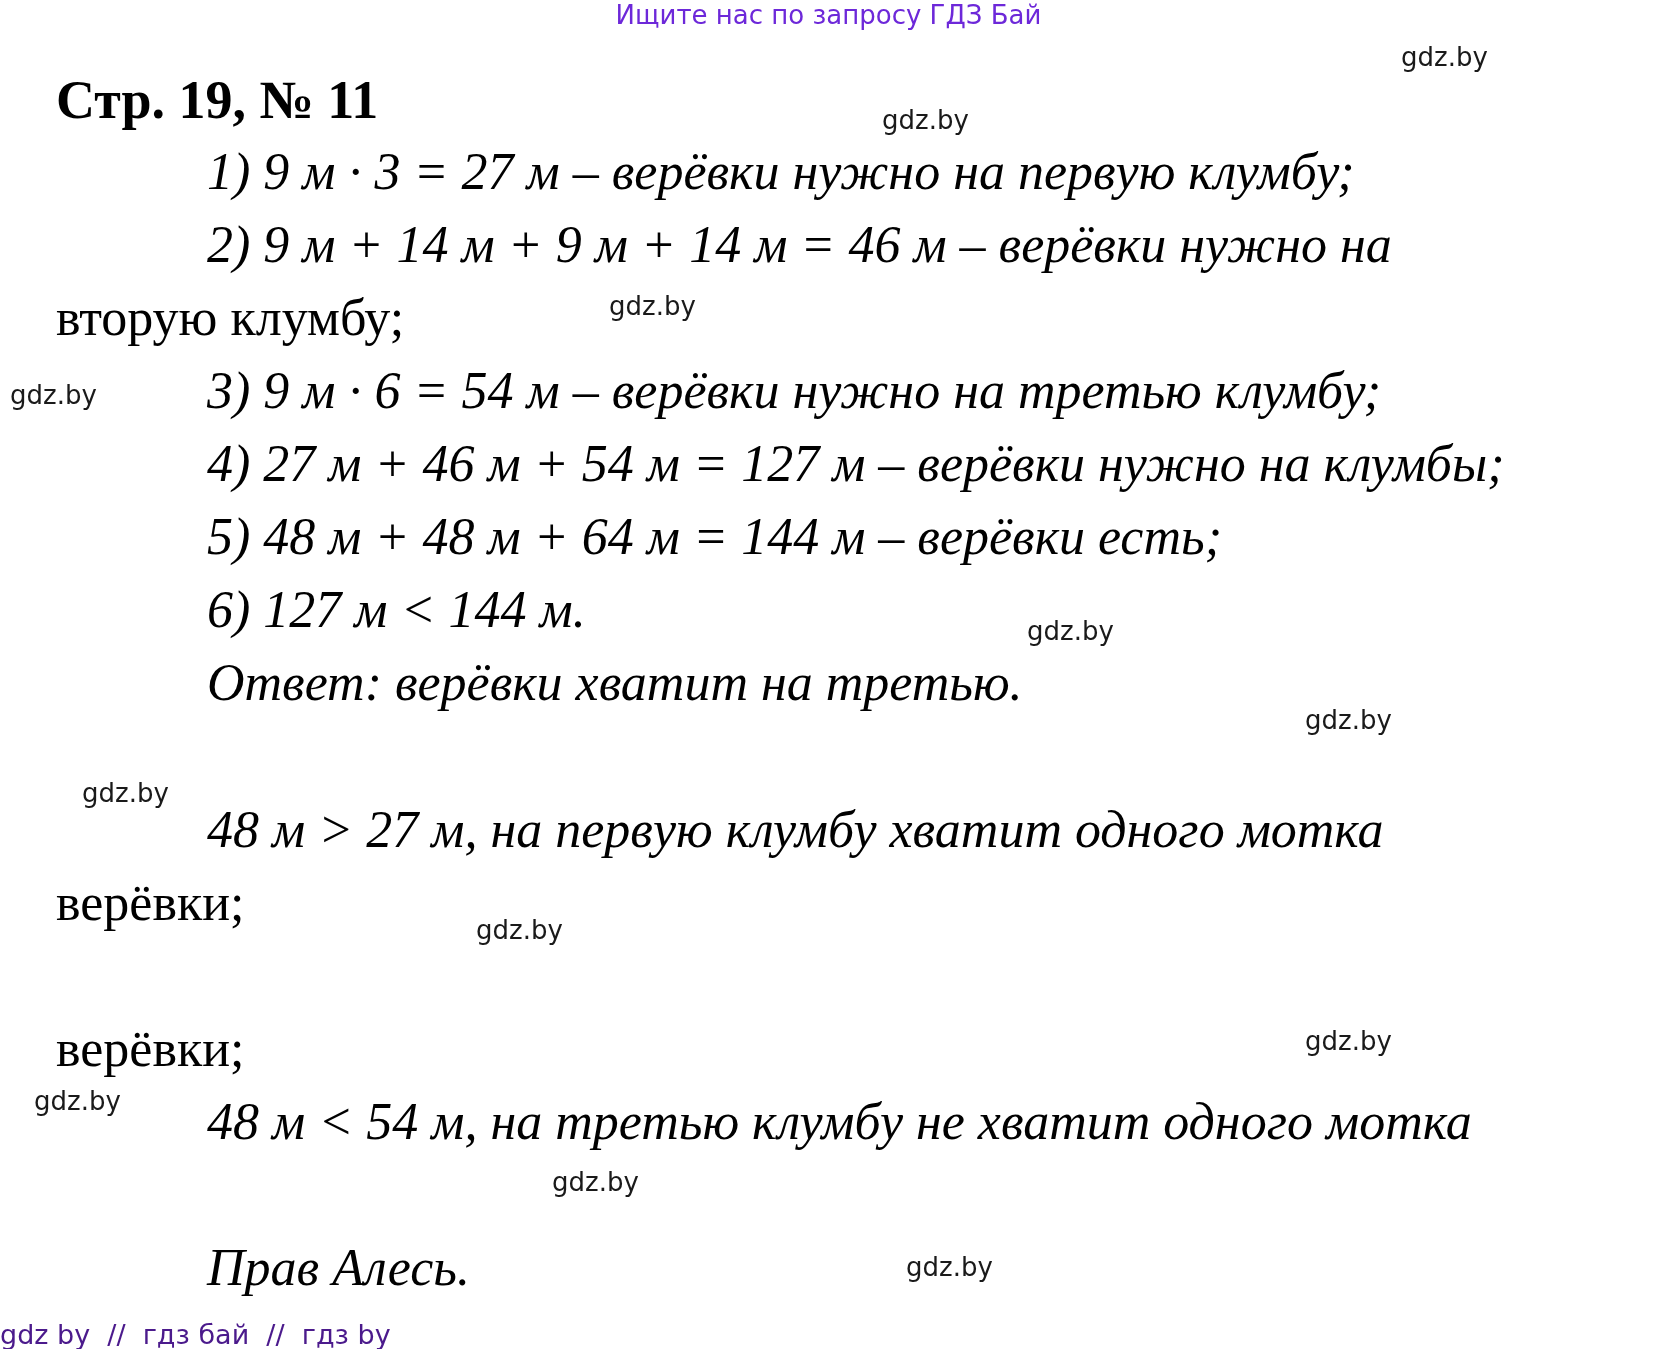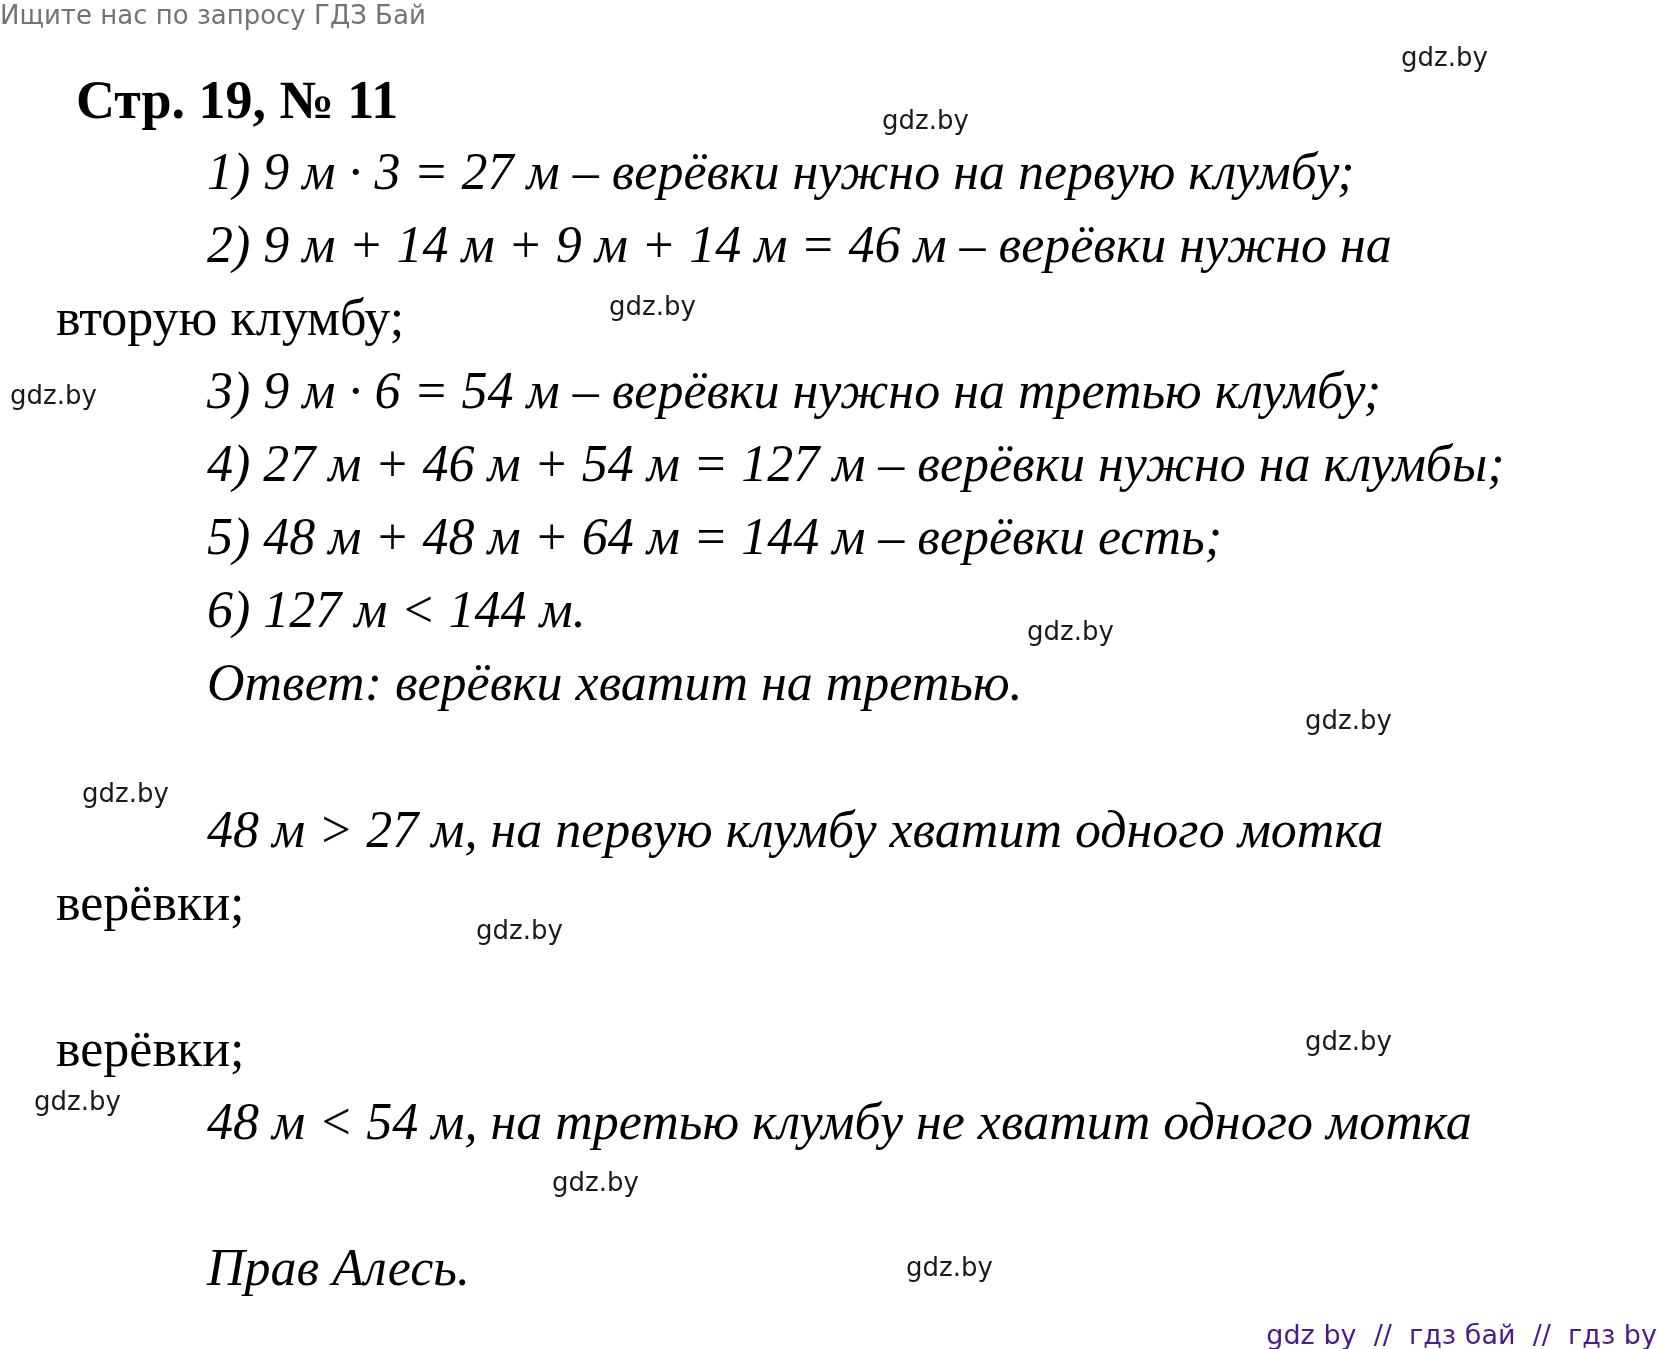--- a/index.html
+++ b/index.html
@@ -1,42 +1,42 @@
 <!DOCTYPE html>
 <html><head>
 <meta charset="utf-8">
 <style>
   html, body { margin: 0; padding: 0; background: #ffffff; }
   body { width: 1657px; height: 1349px; position: relative; overflow: hidden; }
   .page { position: absolute; left: 0; top: 0; width: 1657px; height: 1349px; }
   .banner {
-    position: absolute; left: 0; top: 0; width: 1657px; text-align: left;
+    position: absolute; left: 0; top: 0; width: 1657px; text-align: center;
     font-family: "DejaVu Sans", sans-serif; font-size: 26px; line-height: 30px;
-    color: #737373;
+    color: #6d28d9;
   }
   .title {
     position: absolute; left: 56px; top: 70px;
     font-family: "Liberation Serif", serif; font-weight: bold;
-    font-size: 54px; line-height: 60px; color: #000; margin-left: 20px;
+    font-size: 54px; line-height: 60px; color: #000;
   }
   .line {
     position: absolute; white-space: nowrap;
     font-family: "Liberation Serif", serif; font-size: 52px; line-height: 60px;
     color: #000;
   }
   .ind { left: 207px; font-style: italic; }
   .out { left: 56px; }
   .wm {
     position: absolute; white-space: nowrap;
     font-family: "DejaVu Sans", sans-serif; font-size: 26px; line-height: 30px;
     color: #1a1a1a;
     text-align: right;
   }
   .footer {
-    position: absolute; left: 0; width: 1657px; top: 1320px; text-align: right;
+    position: absolute; left: 0; width: 1657px; top: 1320px; text-align: left;
     font-family: "DejaVu Sans", sans-serif; font-size: 27px; line-height: 30px;
     color: #4b1a8c; white-space: pre;
   }
 </style>
 </head>
 <body>
 
 <div class="page">
 
   <div class="banner">Ищите нас по запросу ГДЗ Бай</div>

